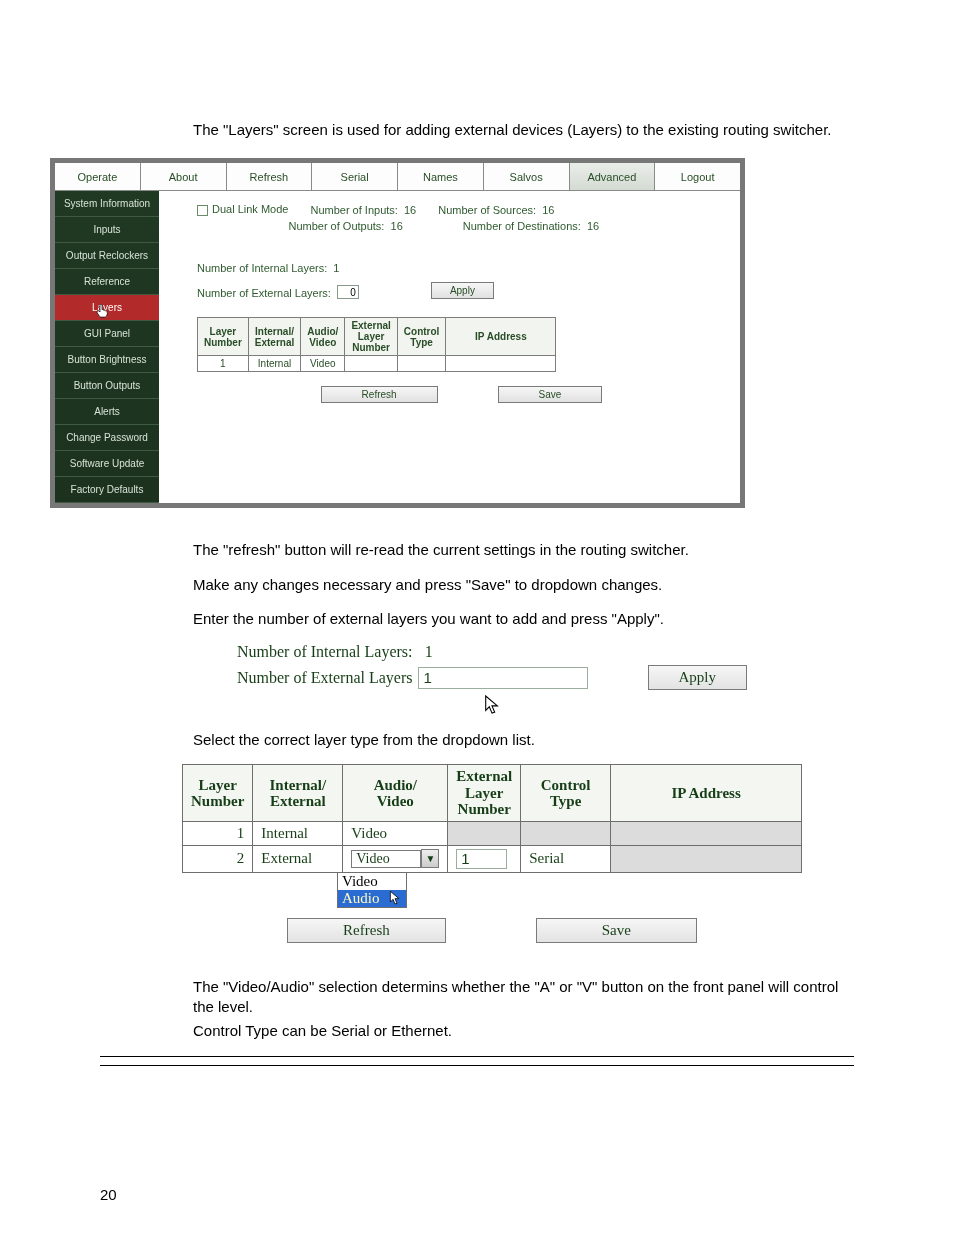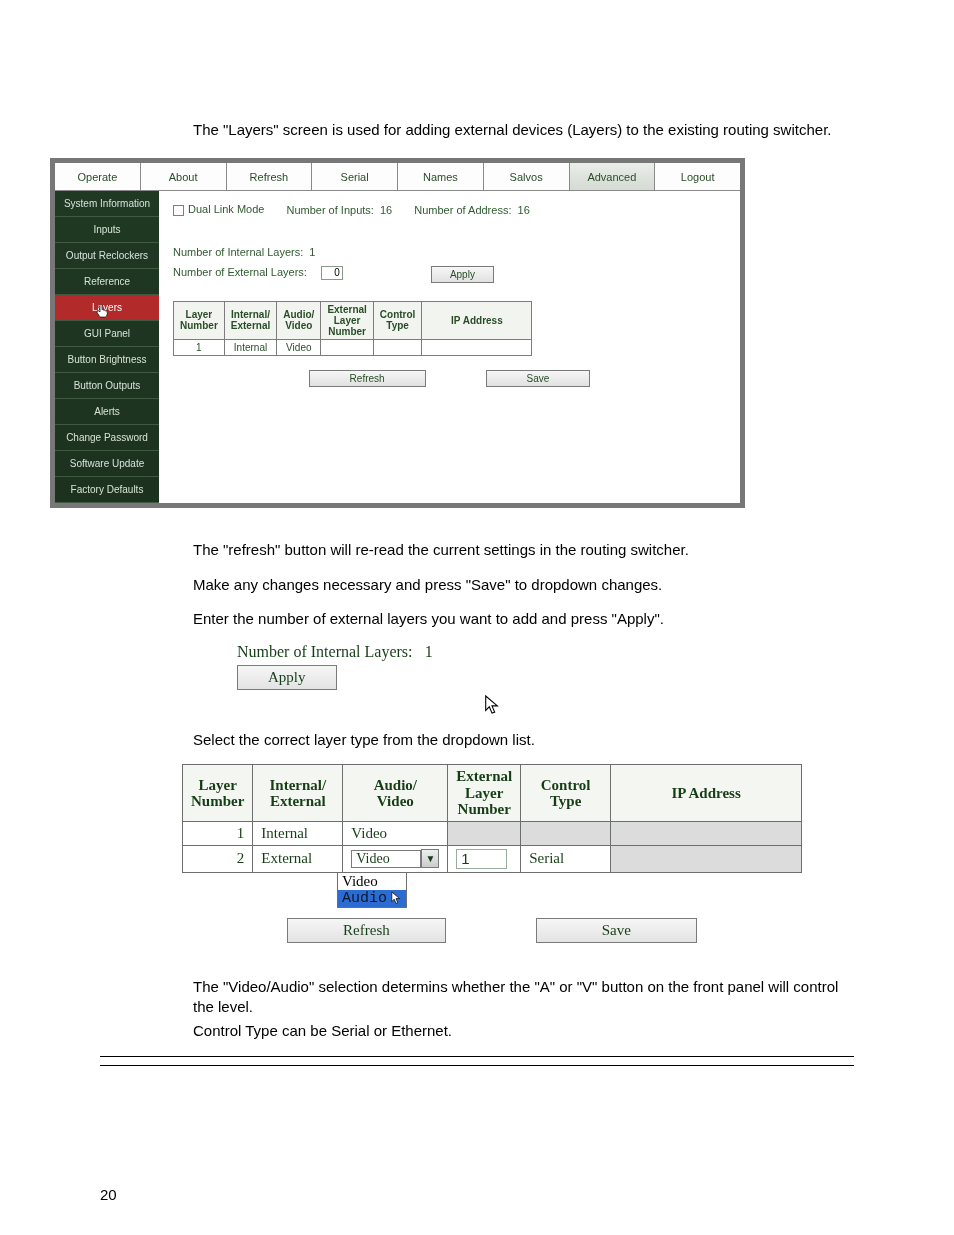--- a/index.html
+++ b/index.html
@@ -76,28 +76,29 @@
     font-size: 14px;
     color: #fff;
     pointer-events: none;
   }
   .sidebar-spacer { flex: 1; }
   .content {
     flex: 1;
     background: #fff;
     padding: 12px 14px 18px 14px;
     color: #2f5a2f;
+    margin-left: 24px;
   }
   .row1 { display: flex; align-items: center; gap: 22px; }
   .row1 .pair { white-space: nowrap; }
   .row2 { display: flex; gap: 60px; margin-top: 4px; }
   .cb { width: 11px; height: 11px; border: 1px solid #6b8b6b; display: inline-block; vertical-align: middle; margin-right: 4px; background: #fff; }
   .spacer-v { height: 30px; }
 
-  .apply-row { display: flex; align-items: flex-start; gap: 14px; margin-top: 8px; }
+  .apply-row { display: flex; align-items: flex-end; gap: 6px; margin-top: 8px; }
   .small-input {
     width: 22px; height: 14px; border: 1px solid #8a9a8a; background: #fff; font-size: 10px; text-align: right; padding-right: 2px;
   }
   .btn {
     border: 1px solid #7a7a7a;
     background: linear-gradient(#f6f6f6,#e1e1e1);
     padding: 2px 18px;
     font-size: 10px;
     color: #284d26;
     cursor: pointer;
@@ -200,21 +201,21 @@
     position: relative;
     border: 1px solid #6e6e6e;
     width: 70px;
     margin-left: 155px;
     margin-top: -1px;
     font-family: Georgia, 'Times New Roman', serif;
     font-size: 15px;
     background: #fff;
   }
   .dropdown-popup .opt { padding: 0 4px; }
-  .dropdown-popup .opt.hl { background: #2b6cd3; color: #0f172a; display:flex; justify-content:center; align-items:center;font-family:Liberation Mono, monospace; }
+  .dropdown-popup .opt.hl { background: #2b6cd3; color: #fef9c3; display:flex; justify-content:space-between; align-items:center; }
   .dropdown-popup .opt.hl svg { margin-left:3px; }
 
   .btn-row2 { display: flex; gap: 90px; justify-content: center; margin-top: 10px; }
 
   hr.thin { border: none; border-top: 1px solid #000; margin: 8px 0; }
 
   .pagenum {
     margin-top: 120px;
     font-size: 15px;
   }
@@ -256,21 +257,26 @@
       <div class="sidebar-item">Change Password</div>
       <div class="sidebar-item">Software Update</div>
       <div class="sidebar-item">Factory Defaults</div>
       <div class="sidebar-spacer"></div>
     </div>
 
     <div class="content">
       <div class="row1">
         <span><span class="cb"></span><span>Dual Link Mode</span></span>
         <span class="pair"><span>Number of Inputs:</span>&nbsp;&nbsp;<span>16</span></span>
-        <span class="pair"><span>Number of Address:</span>&nbsp;&nbsp;<span>16</span></span>
+        <span class="pair"><span>Number of Sources:</span>&nbsp;&nbsp;<span>16</span></span>
+      </div>
+      <div class="row2">
+        <span style="visibility:hidden;"><span class="cb"></span>Dual Link Mode</span>
+        <span class="pair" style="margin-left:-60px;"><span>Number of Outputs:</span>&nbsp;&nbsp;<span>16</span></span>
+        <span class="pair"><span>Number of Destinations:</span>&nbsp;&nbsp;<span>16</span></span>
       </div>
 
       <div class="spacer-v"></div>
       <div><span>Number of Internal Layers:</span>&nbsp;&nbsp;<span>1</span></div>
 
       <div class="apply-row">
         <span>Number of External Layers:</span>
         <input class="small-input" value="0" style="">
         <span style="flex:0 0 60px;"></span>
         <button class="btn">Apply</button>
@@ -317,20 +323,24 @@
 
 <div class="closeup1">
   <div class="row-cu">
     <span>
       <span class="cu-label">Number of Internal Layers:</span>
       <span class="cu-value">1</span>
     </span>
     <span></span>
   </div>
   <div class="row-cu">
+    <span style="display:flex;align-items:center;">
+      <span class="cu-label">Number of External Layers</span>
+      <input class="cu-input" style="margin-left: 6px;" value="1">
+    </span>
     <button class="btn-large">Apply</button>
   </div>
   <svg class="cursor-arrow" viewBox="0 0 20 24">
     <path fill="#fff" stroke="#000" stroke-width="1.2" d="M3 2 L3 18 L7 14 L10 21 L13 20 L10 13 L16 13 Z"></path>
   </svg>
 </div>
 
 <p class="paragraph indent">Select the correct layer type from the dropdown list.</p>
 
 <div class="closeup2">

